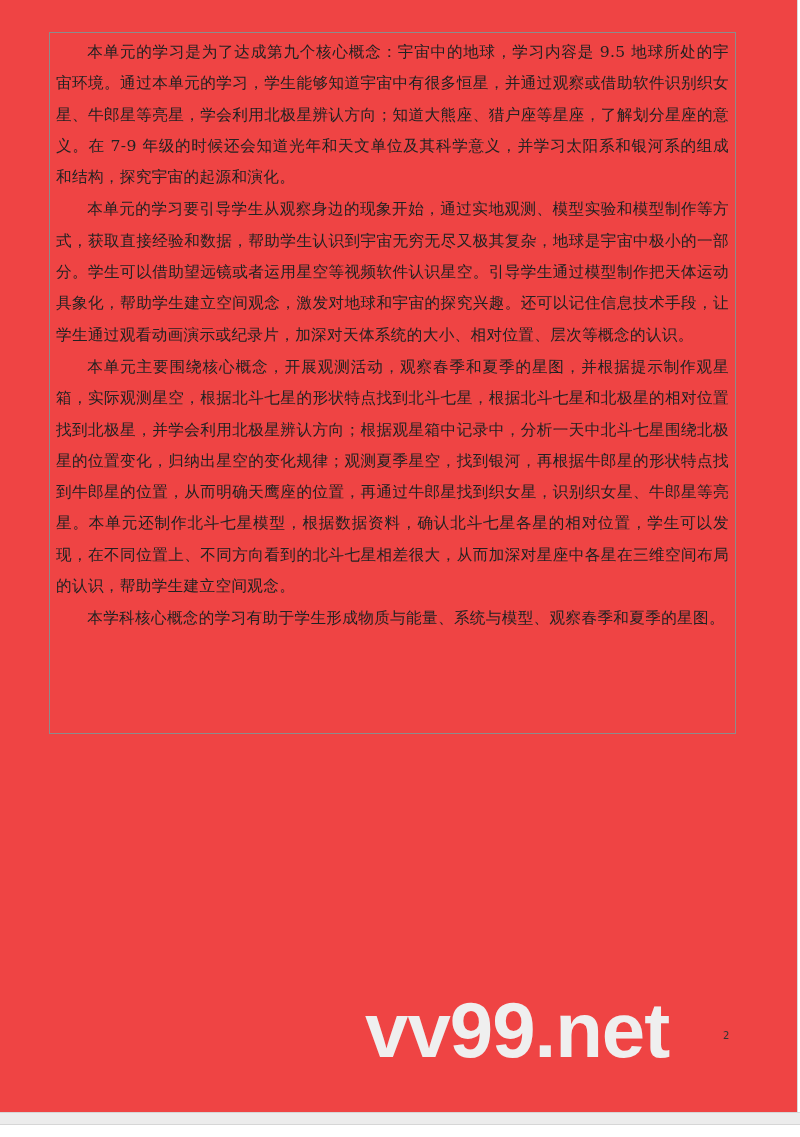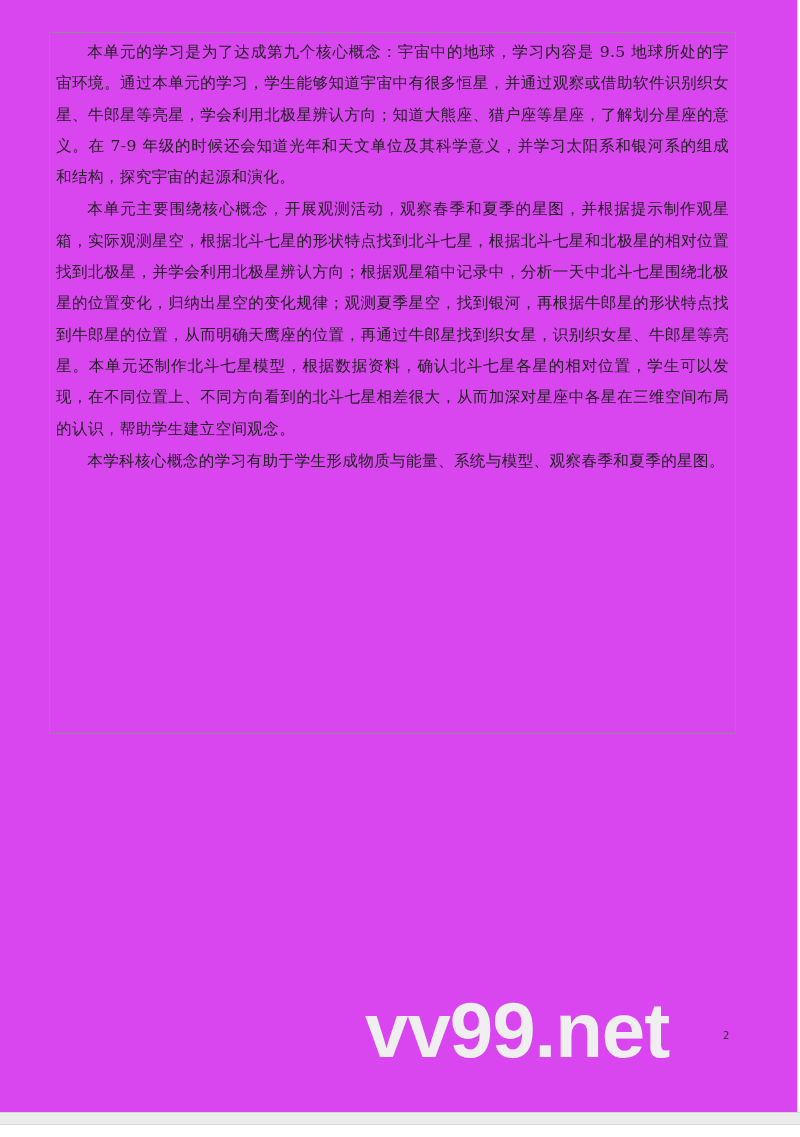--- a/index.html
+++ b/index.html
@@ -13,21 +13,21 @@
       position: relative;
       overflow: hidden;
       font-family: "DejaVu Serif", "Liberation Serif", serif;
     }
     .page {
       position: absolute;
       left: 0;
       top: 0;
       width: 797px;
       height: 1112px;
-      background: #d946ef;
+      background: #ef4444;
       border-right: 1px solid #d9d9d9;
     }
     .content-box {
       position: absolute;
       left: 49px;
       top: 32px;
       width: 687px;
       height: 702px;
       border: 1.5px solid #8c8c8c;
       box-sizing: border-box;
@@ -82,20 +82,21 @@
       height: 12px;
       background: #ffffff;
     }
   </style>
 </head>
 <body>
 
 <div class="page">
   <div class="content-box">
     <p class="para">本单元的学习是为了达成第九个核心概念：宇宙中的地球，学习内容是 9.5 地球所处的宇宙环境。通过本单元的学习，学生能够知道宇宙中有很多恒星，并通过观察或借助软件识别织女星、牛郎星等亮星，学会利用北极星辨认方向；知道大熊座、猎户座等星座，了解划分星座的意义。在 7-9 年级的时候还会知道光年和天文单位及其科学意义，并学习太阳系和银河系的组成和结构，探究宇宙的起源和演化。</p>
+    <p class="para">本单元的学习要引导学生从观察身边的现象开始，通过实地观测、模型实验和模型制作等方式，获取直接经验和数据，帮助学生认识到宇宙无穷无尽又极其复杂，地球是宇宙中极小的一部分。学生可以借助望远镜或者运用星空等视频软件认识星空。引导学生通过模型制作把天体运动具象化，帮助学生建立空间观念，激发对地球和宇宙的探究兴趣。还可以记住信息技术手段，让学生通过观看动画演示或纪录片，加深对天体系统的大小、相对位置、层次等概念的认识。</p>
     <p class="para">本单元主要围绕核心概念，开展观测活动，观察春季和夏季的星图，并根据提示制作观星箱，实际观测星空，根据北斗七星的形状特点找到北斗七星，根据北斗七星和北极星的相对位置找到北极星，并学会利用北极星辨认方向；根据观星箱中记录中，分析一天中北斗七星围绕北极星的位置变化，归纳出星空的变化规律；观测夏季星空，找到银河，再根据牛郎星的形状特点找到牛郎星的位置，从而明确天鹰座的位置，再通过牛郎星找到织女星，识别织女星、牛郎星等亮星。本单元还制作北斗七星模型，根据数据资料，确认北斗七星各星的相对位置，学生可以发现，在不同位置上、不同方向看到的北斗七星相差很大，从而加深对星座中各星在三维空间布局的认识，帮助学生建立空间观念。</p>
     <p class="para">本学科核心概念的学习有助于学生形成物质与能量、系统与模型、观察春季和夏季的星图。</p>
   </div>
 
   <div class="watermark">vv99.net</div>
   <div class="page-number">2</div>
 </div>
 
 <div class="bottom-strip"></div>
 <div class="below-strip"></div>

